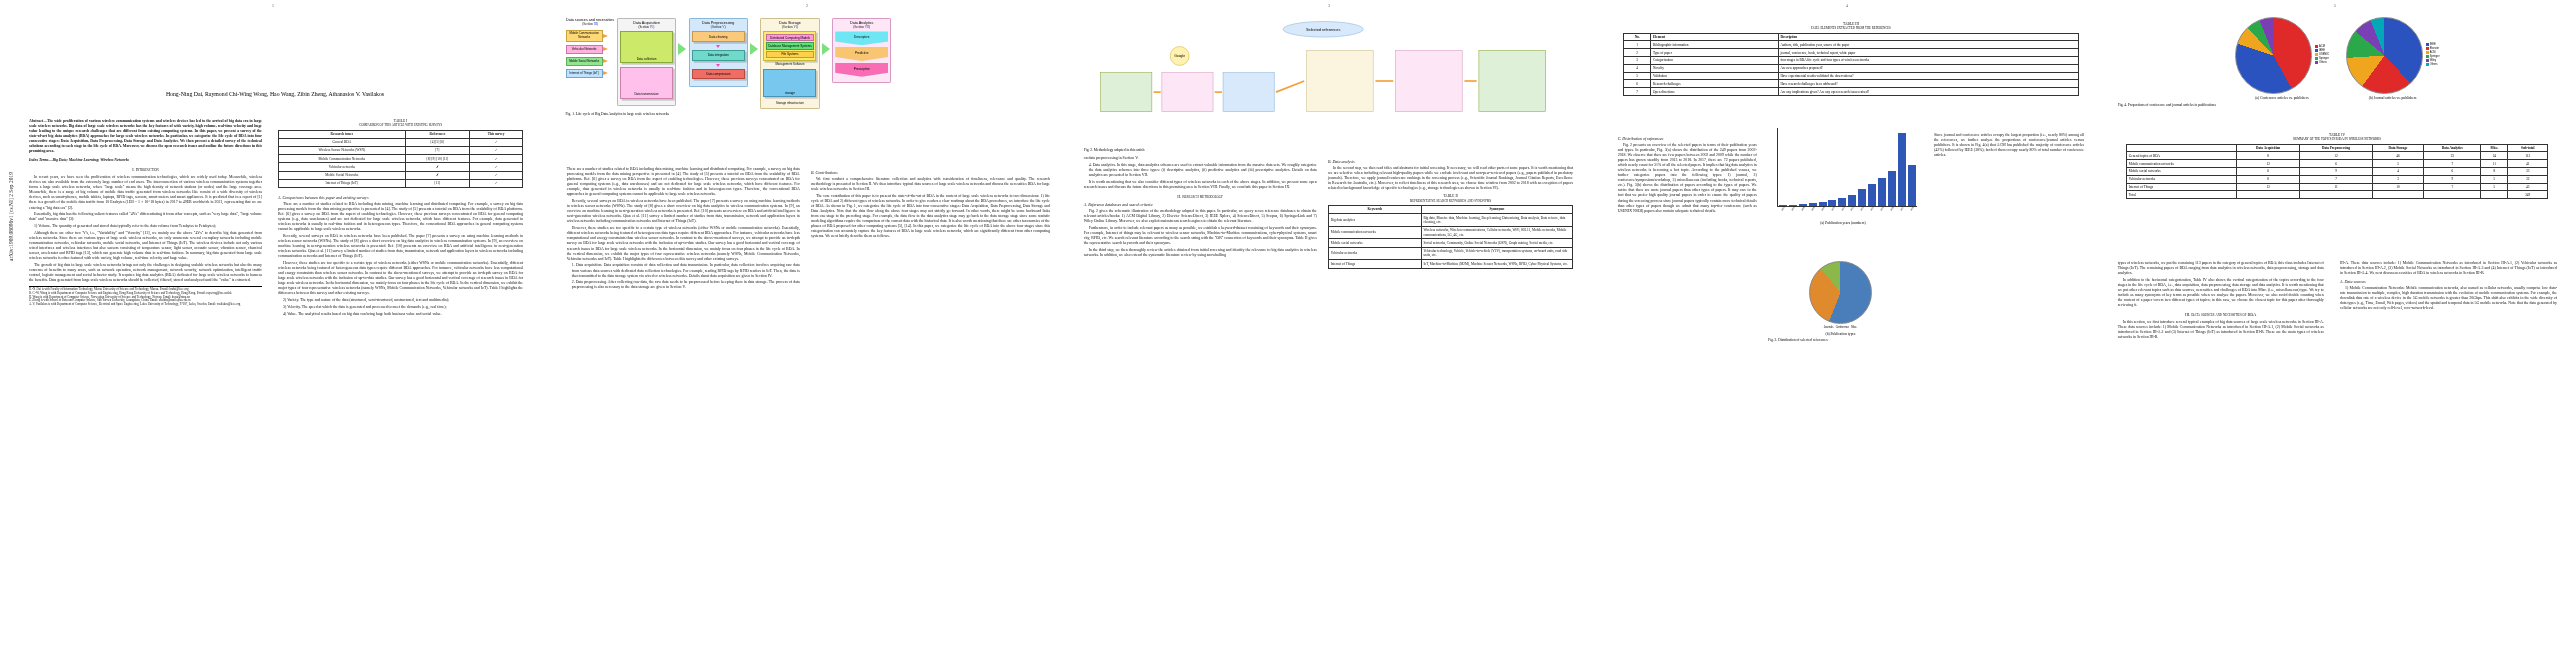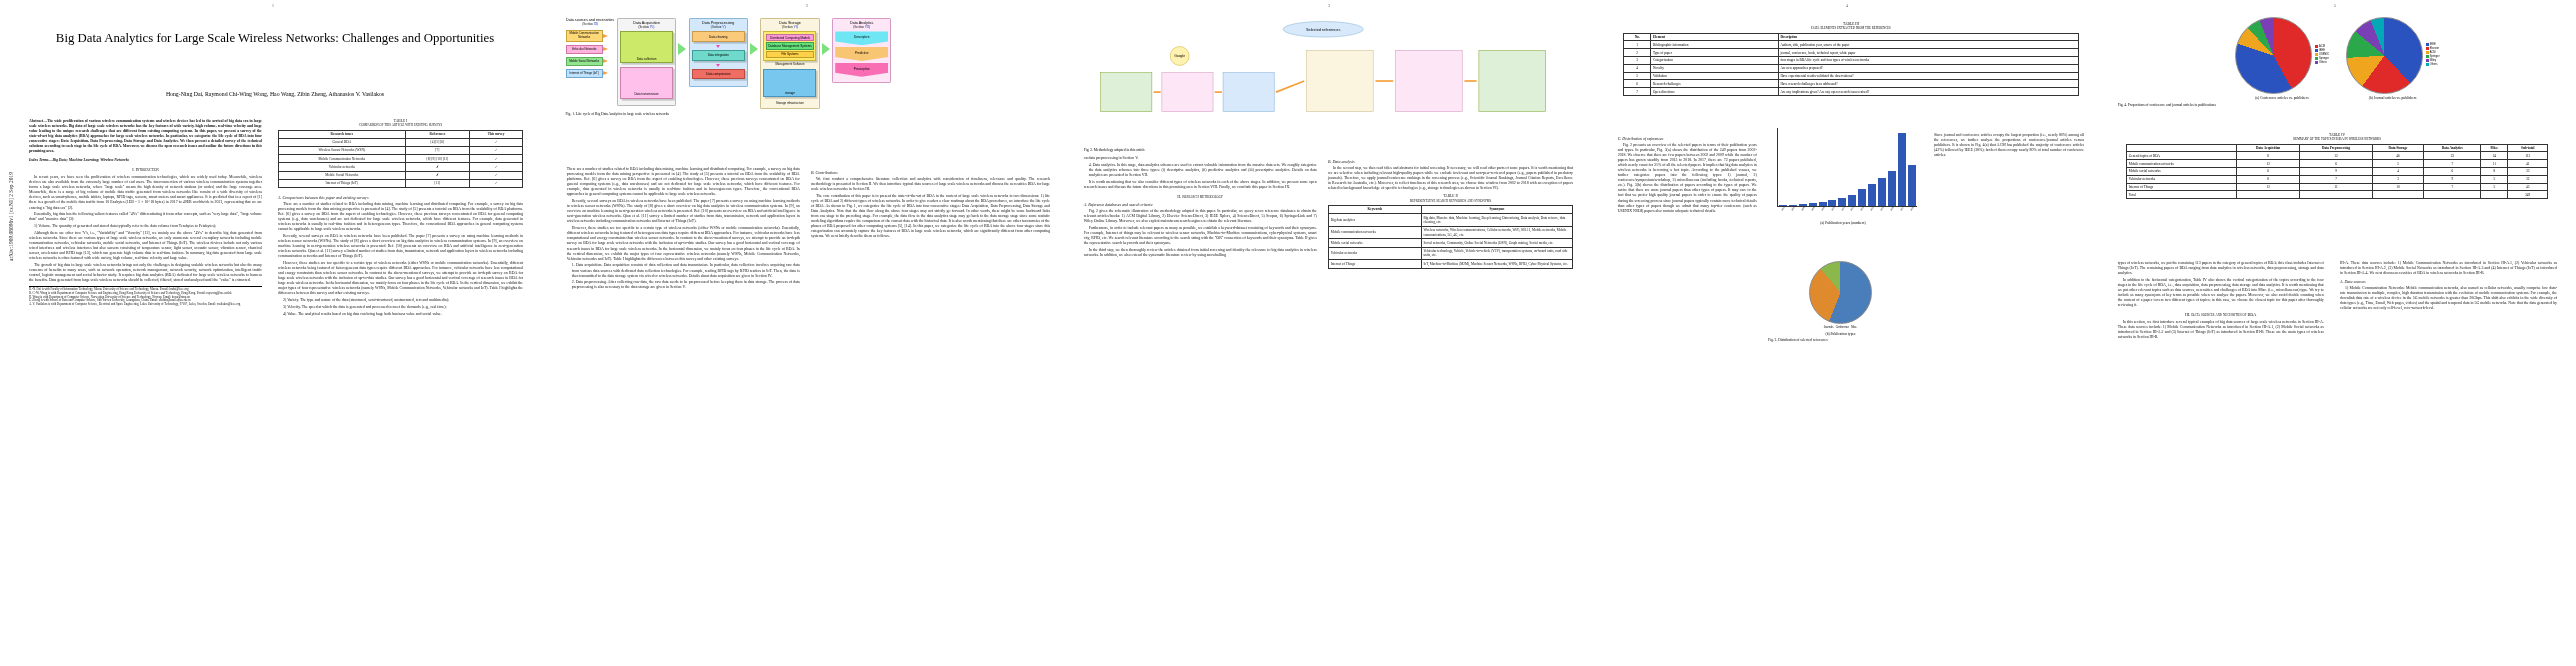--- a/index.html
+++ b/index.html
@@ -55,21 +55,20 @@
 </head>
 <body>
 
 <div class="sheet">
 
   <div class="page" style="left:0;width:550px;">
     <div class="pnum" style="left:272px;">1</div>
 
     <div class="arxiv-spine">arXiv:1909.08096v1  [cs.NI]  2 Sep 2019</div>
 
-    <div class="title" style="position:absolute;left:22px;top:31px;width:506px;">Big Data Analytics for Large Scale Wireless Networks: Challenges and Opportunities</div>
     <div class="authors" style="position:absolute;left:22px;top:84px;width:506px;">Hong-Ning Dai, Raymond Chi-Wing Wong, Hao Wang, Zibin Zheng, Athanasios V. Vasilakos</div>
 
     <div class="col" style="left:29px;top:119px;width:233px;height:522px;">
       <p class="noind"><span class="abs">Abstract—</span><span class="abs">The wide proliferation of various wireless communication systems and wireless devices has led to the arrival of big data era in large scale wireless networks. Big data of large scale wireless networks has the key features of wide variety, high volume, real-time velocity and huge value leading to the unique research challenges that are different from existing computing systems. In this paper, we present a survey of the state-of-art big data analytics (BDA) approaches for large scale wireless networks. In particular, we categorize the life cycle of BDA into four consecutive stages: Data Acquisition, Data Preprocessing, Data Storage and Data Analytics. We then present a detailed survey of the technical solutions according to each stage in the life cycle of BDA. Moreover, we discuss the open research issues and outline the future directions in this promising area.</span></p>
       <p class="noind" style="margin-top:3.9px;"><span class="kw">Index Terms—</span><span class="kw">Big Data; Machine Learning; Wireless Networks</span></p>
 
       <div class="sechead">I.  Introduction</div>
       <p>In recent years, we have seen the proliferation of wireless communication technologies, which are widely used today. Meanwhile, wireless devices are also available from the extremely large number of end users. The interconnection of various wireless communication systems together forms a large scale wireless networks, where "large scale" means the high density of network stations (or nodes) and the large coverage area. Meanwhile, there is a surge of big volume of mobile data traffic generated from wireless networks like consist of a wide diversity of wireless devices, such as smart-phones, mobile tablets, laptops, RFID tags, sensors, smart meters and smart appliances. It is predicted that in a report of [1] there is a growth of the mobile data traffic from 10 Exabytes (1EB = 1 × 10^18 bytes) in 2017 to 49EB worldwide in 2021, representing that we are entering a "big data era" [2].</p>
       <p>Essentially, big data has the following salient features called "4Vs" differentiating it from other concepts, such as "very large data", "large volume data" and "massive data" [3]:</p>
       <p class="noind" style="padding-left:5px;">1) Volume. The quantity of generated and stored data typically refer to the data volume from Terabytes to Petabytes);</p>

